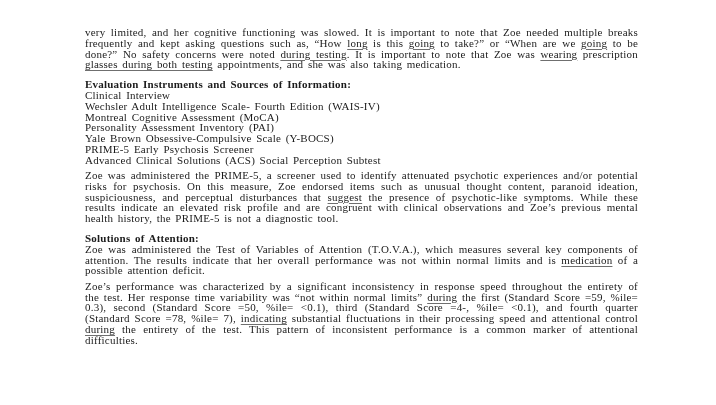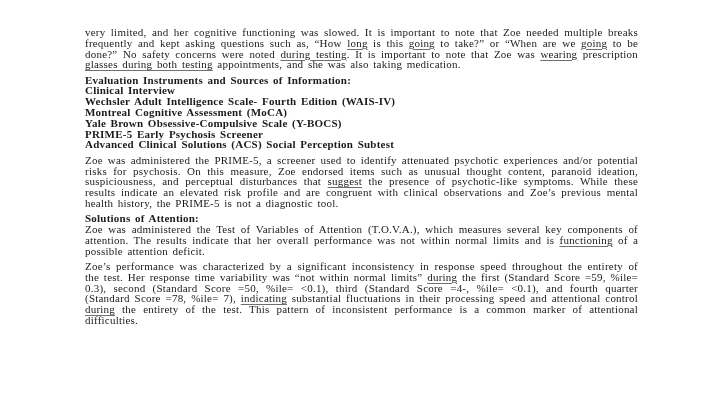--- a/index.html
+++ b/index.html
@@ -22,22 +22,22 @@
     font-size: 11px;
     line-height: 10.8px;
     letter-spacing: 0.22px;
     word-spacing: 1.6px;
   }
   .para {
     margin: 0;
     text-align: justify;
   }
   .block { margin-top: 4.5px; }
-  .heading { font-weight: bold; }
-  .line { white-space: nowrap; font-weight: bold; }
+  .heading { font-weight: bold; margin-top: 9px; }
+  .line { white-space: nowrap; }
   .sq {
     text-decoration: underline;
     text-decoration-style: solid;
     text-decoration-color: #6f6f6f;
     text-decoration-thickness: 1px;
     text-underline-offset: 1.5px;
   }
 </style>
 </head>
 <body>
@@ -46,31 +46,32 @@
   <div class="content">
 
     <p class="para"><span>very limited, and her cognitive functioning was slowed. It is important to note that Zoe needed multiple breaks frequently and kept asking questions such as, “How </span><span class="sq">long</span><span> is this </span><span class="sq">going</span><span> to take?” or “When are we </span><span class="sq">going</span><span> to be done?” No safety concerns were noted </span><span class="sq">during testing</span><span>. It is important to note that Zoe was </span><span class="sq">wearing</span><span> prescription </span><span class="sq">glasses during both testing</span><span> appointments, and she was also taking medication.</span></p>
 
     <div class="block">
       <div class="heading">Evaluation Instruments and Sources of Information:</div>
       <div>
           <div class="line">Clinical Interview</div>
           <div class="line">Wechsler Adult Intelligence Scale- Fourth Edition (WAIS-IV)</div>
           <div class="line">Montreal Cognitive Assessment (MoCA)</div>
+          <div class="line">Personality Assessment Inventory (PAI)</div>
           <div class="line">Yale Brown Obsessive-Compulsive Scale (Y-BOCS)</div>
           <div class="line">PRIME-5 Early Psychosis Screener</div>
           <div class="line">Advanced Clinical Solutions (ACS) Social Perception Subtest</div>
         </div>
     </div>
 
     <div class="block">
       <p class="para"><span>Zoe was administered the PRIME-5, a screener used to identify attenuated psychotic experiences and/or potential risks for psychosis. On this measure, Zoe endorsed items such as unusual thought content, paranoid ideation, suspiciousness, and perceptual disturbances that </span><span class="sq">suggest</span><span> the presence of psychotic-like symptoms. While these results indicate an elevated risk profile and are congruent with clinical observations and Zoe’s previous mental health history, the PRIME-5 is not a diagnostic tool.</span></p>
     </div>
 
     <div class="block">
       <div class="heading">Solutions of Attention:</div>
-      <p class="para"><span>Zoe was administered the Test of Variables of Attention (T.O.V.A.), which measures several key components of attention. The results indicate that her overall performance was not within normal limits and is </span><span class="sq">functioning</span><span> of a possible attention deficit.</span></p>
+      <p class="para"><span>Zoe was administered the Test of Variables of Attention (T.O.V.A.), which measures several key components of attention. The results indicate that her overall performance was not within normal limits and is </span><span class="sq">medication</span><span> of a possible attention deficit.</span></p>
     </div>
 
     <p class="para block"><span>Zoe’s performance was characterized by a significant inconsistency in response speed throughout the entirety of the test. Her response time variability was “not within normal limits” </span><span class="sq">during</span><span> the first (Standard Score =59, %ile= 0.3), second (Standard Score =50, %ile= &lt;0.1), third (Standard Score =4-, %ile= &lt;0.1), and fourth quarter (Standard Score =78, %ile= 7), </span><span class="sq">indicating</span><span> substantial fluctuations in their processing speed and attentional control </span><span class="sq">during</span><span> the entirety of the test. This pattern of inconsistent performance is a common marker of attentional difficulties.</span></p>
 
   </div>
 </div>
 
 </body></html>

